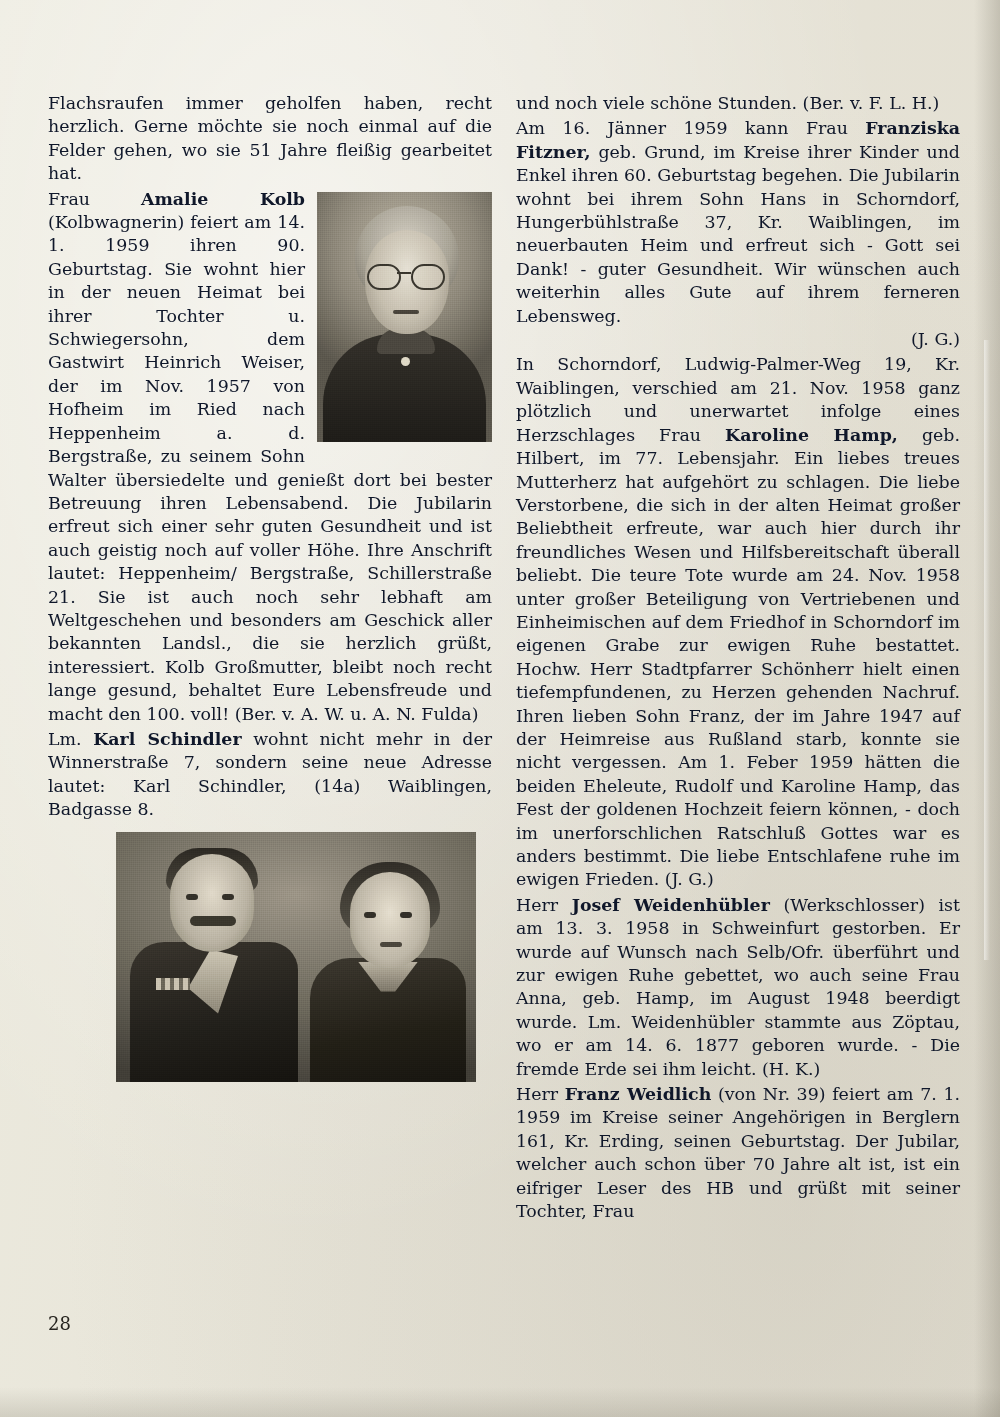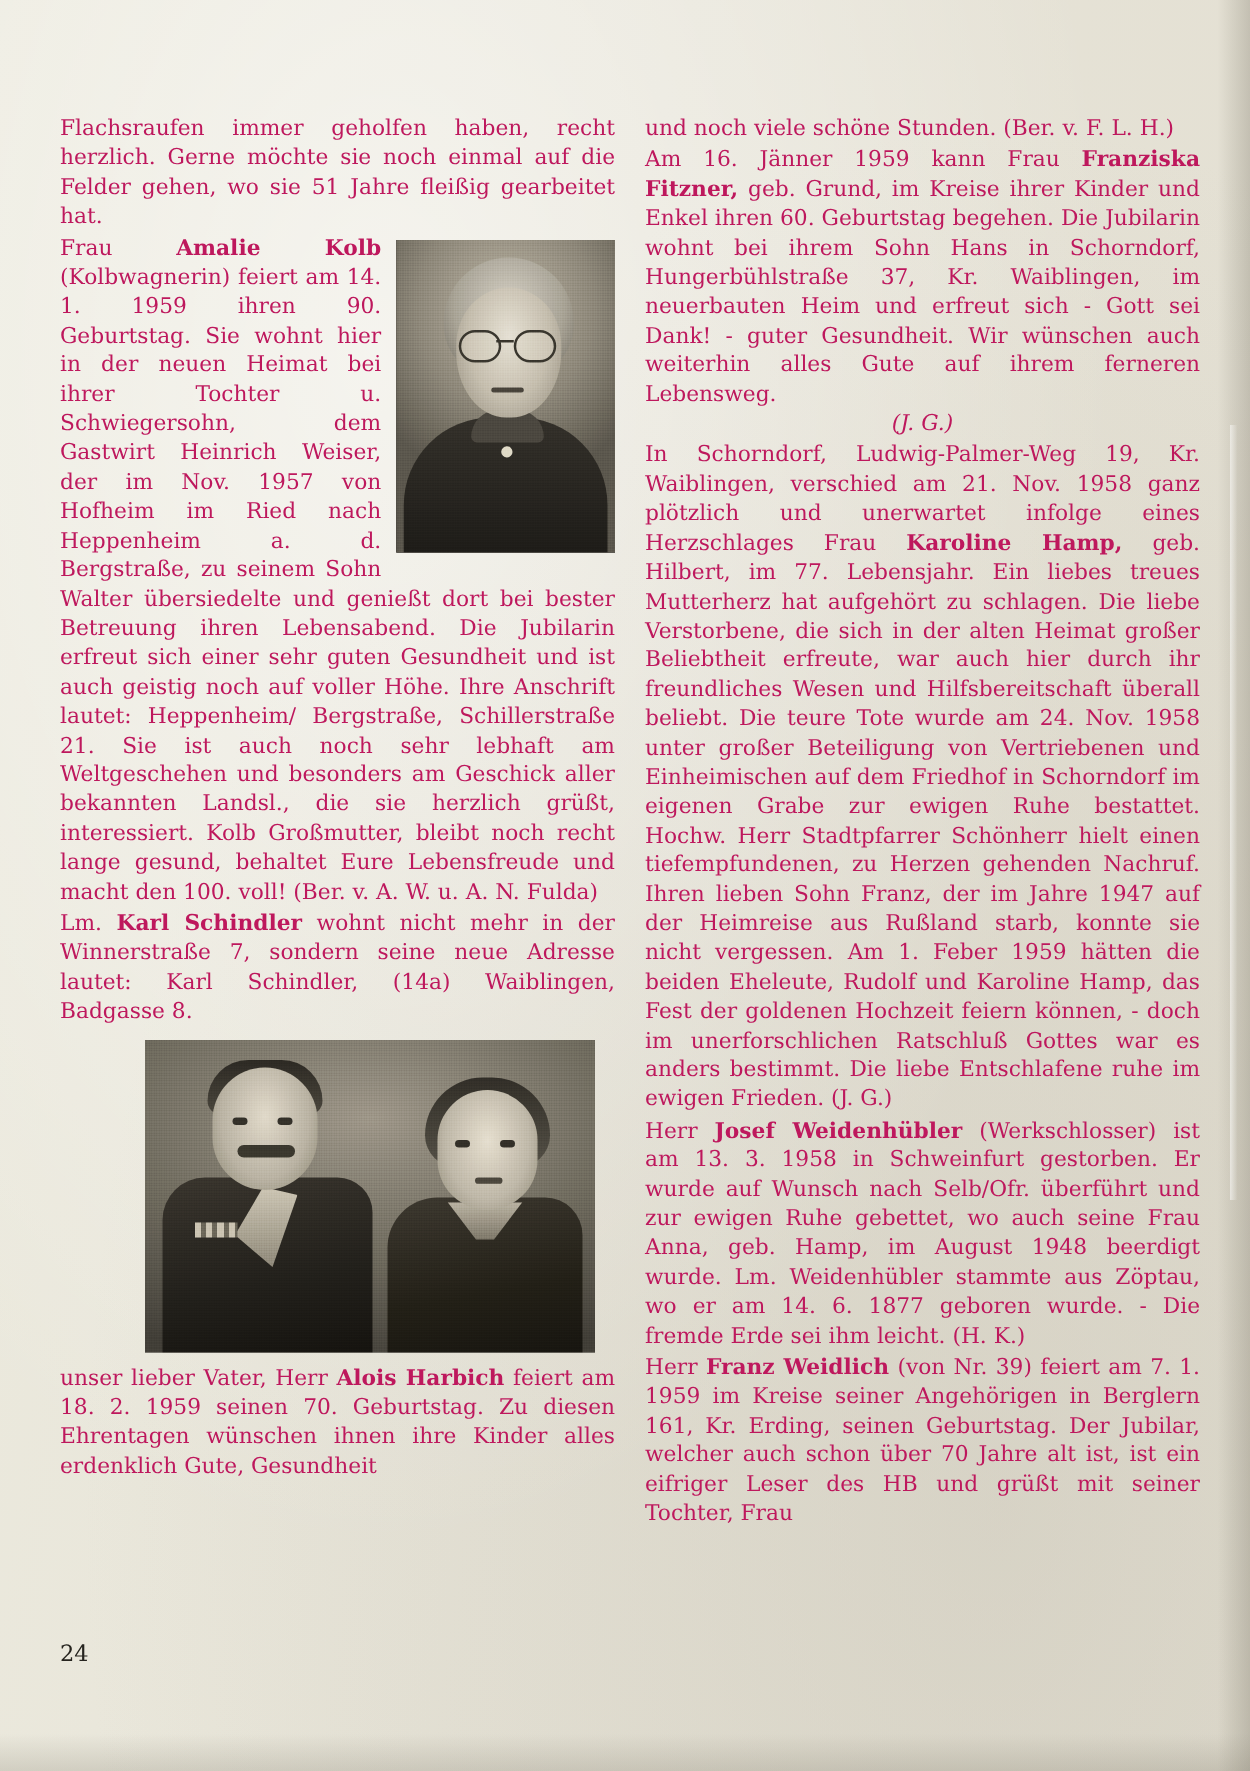--- a/index.html
+++ b/index.html
@@ -38,42 +38,42 @@
   .page {
     position: absolute;
     inset: 0;
   }
   .col {
     position: absolute;
     top: 92px;
     width: 444px;
     font-size: 17.4px;
     line-height: 1.345;
-    color: #be185d;
+    color: #0f172a;
     text-align: justify;
     -webkit-hyphens: none;
     hyphens: none;
   }
   .col-left { left: 48px; }
   .col-right { left: 516px; }
 
   p {
     margin: 0 0 2px 0;
     text-align: justify;
   }
   p.tight { margin-bottom: 0; }
   b, .bold { font-weight: bold; }
 
   .section-head {
     font-weight: bold;
     margin: 14px 0 7px 0;
     letter-spacing: 0.4px;
     font-size: 17.4px;
   }
-  .right-align { text-align: center; font-style: italic; }
+  .right-align { text-align: right; }
 
   
   .photo-float {
     float: right;
     margin: 4px 0 4px 12px;
     width: 175px;
     height: 250px;
   }
   .photo-wide {
     width: 360px;
@@ -286,32 +286,31 @@
         <div class="collar"></div>
         <div class="hair"></div>
         <div class="head"></div>
         <div class="eye-l"></div>
         <div class="eye-r"></div>
         <div class="mouth"></div>
       </div>
       <div class="grain"></div>
     </div>
 
-    <p><span>unser lieber Vater, Herr </span><b>Alois Harbich</b><span> feiert am 18. 2. 1959 seinen 70. Geburtstag. Zu diesen Ehrentagen wünschen ihnen ihre Kinder alles erdenklich Gute, Gesundheit</span></p>
   </div>
 
   <div class="col col-right">
 
     <p>und noch viele schöne Stunden. (Ber. v. F. L. H.)</p>
 
     <p class="tight"><span>Am 16. Jänner 1959 kann Frau </span><b>Franziska Fitzner,</b><span> geb. Grund, im Kreise ihrer Kinder und Enkel ihren 60. Geburtstag begehen. Die Jubilarin wohnt bei ihrem Sohn Hans in Schorndorf, Hungerbühlstraße 37, Kr. Waiblingen, im neuerbauten Heim und erfreut sich - Gott sei Dank! - guter Gesundheit. Wir wünschen auch weiterhin alles Gute auf ihrem ferneren Lebensweg.</span></p>
     <p class="right-align">(J. G.)</p>
 
     <p><span>In Schorndorf, Ludwig-Palmer-Weg 19, Kr. Waiblingen, verschied am 21. Nov. 1958 ganz plötzlich und unerwartet infolge eines Herzschlages Frau </span><b>Karoline Hamp,</b><span> geb. Hilbert, im 77. Lebensjahr. Ein liebes treues Mutterherz hat aufgehört zu schlagen. Die liebe Verstorbene, die sich in der alten Heimat großer Beliebtheit erfreute, war auch hier durch ihr freundliches Wesen und Hilfsbereitschaft überall beliebt. Die teure Tote wurde am 24. Nov. 1958 unter großer Beteiligung von Vertriebenen und Einheimischen auf dem Friedhof in Schorndorf im eigenen Grabe zur ewigen Ruhe bestattet. Hochw. Herr Stadtpfarrer Schönherr hielt einen tiefempfundenen, zu Herzen gehenden Nachruf. Ihren lieben Sohn Franz, der im Jahre 1947 auf der Heimreise aus Rußland starb, konnte sie nicht vergessen. Am 1. Feber 1959 hätten die beiden Eheleute, Rudolf und Karoline Hamp, das Fest der goldenen Hochzeit feiern können, - doch im unerforschlichen Ratschluß Gottes war es anders bestimmt. Die liebe Entschlafene ruhe im ewigen Frieden. (J. G.)</span></p>
 
     <p><span>Herr </span><b>Josef Weidenhübler</b><span> (Werkschlosser) ist am 13. 3. 1958 in Schweinfurt gestorben. Er wurde auf Wunsch nach Selb/Ofr. überführt und zur ewigen Ruhe gebettet, wo auch seine Frau Anna, geb. Hamp, im August 1948 beerdigt wurde. Lm. Weidenhübler stammte aus Zöptau, wo er am 14. 6. 1877 geboren wurde. - Die fremde Erde sei ihm leicht. (H. K.)</span></p>
 
 
     <p><span>Herr </span><b>Franz Weidlich</b><span> (von Nr. 39) feiert am 7. 1. 1959 im Kreise seiner Angehörigen in Berglern 161, Kr. Erding, seinen Geburtstag. Der Jubilar, welcher auch schon über 70 Jahre alt ist, ist ein eifriger Leser des HB und grüßt mit seiner Tochter, Frau</span></p>
   </div>
 
-  <div class="page-number">24</div>
+  <div class="page-number">28</div>
 </div>
 
 </body></html>

